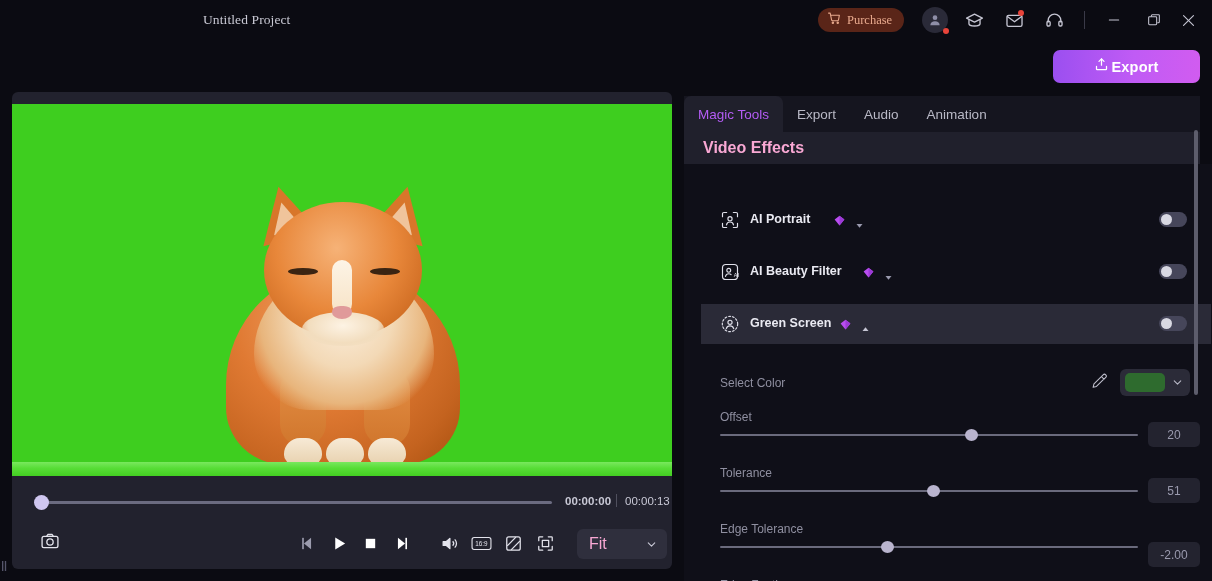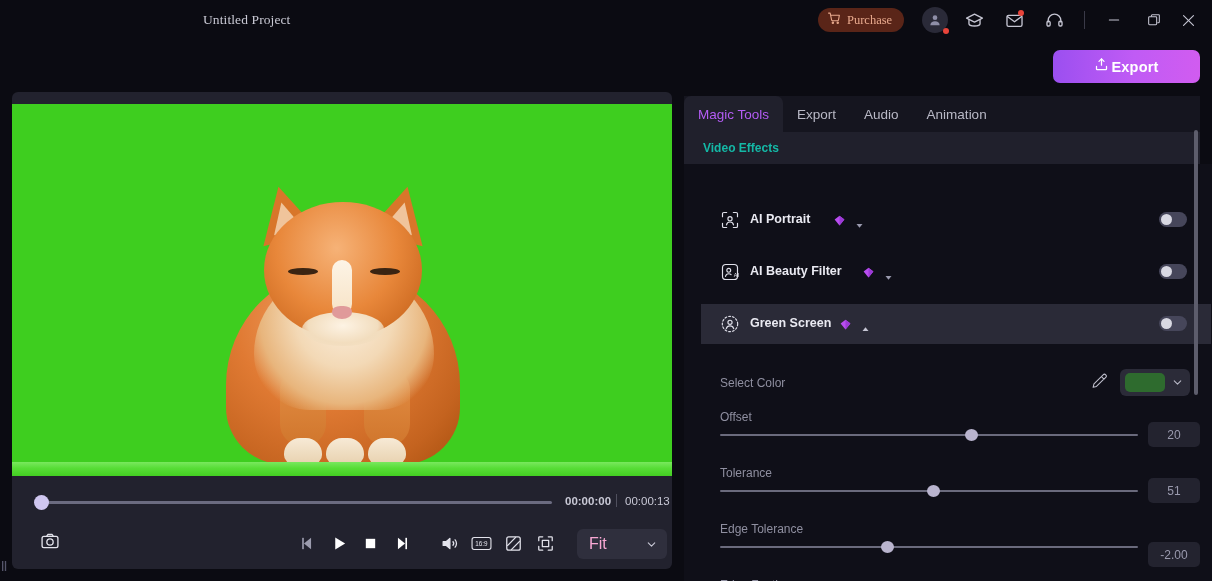--- a/index.html
+++ b/index.html
@@ -173,21 +173,21 @@
     font-size: 13.5px; color: #b9b9c6; cursor: pointer;
   }
   .tab.active {
     color: #b45cf5; font-weight: normal; background: #20202c;
     border-radius: 7px 7px 0 0;
   }
   #section-header {
     position: absolute; left: 0; top: 36px; width: 516px; height: 32px;
     background: #20202c; display: flex; align-items: center; padding-left: 19px;
   }
-  #section-header .lbl { font-size: 12px; font-weight: bold; color: #14b8a6; }
+  #section-header .lbl { font-size: 16px; font-weight: bold; color: #f9a8d4; }
 
   #scroll-area {
     position: absolute; left: 17px; top: 68px; width: 516px; height: 417px;
     background: #0f0f18; overflow: hidden;
   }
   .effect-row {
     position: absolute; left: 0; width: 510px; height: 40px;
     display: flex; align-items: center; cursor: pointer;
   }
   .effect-row.sel { background: #2a2a37; }

